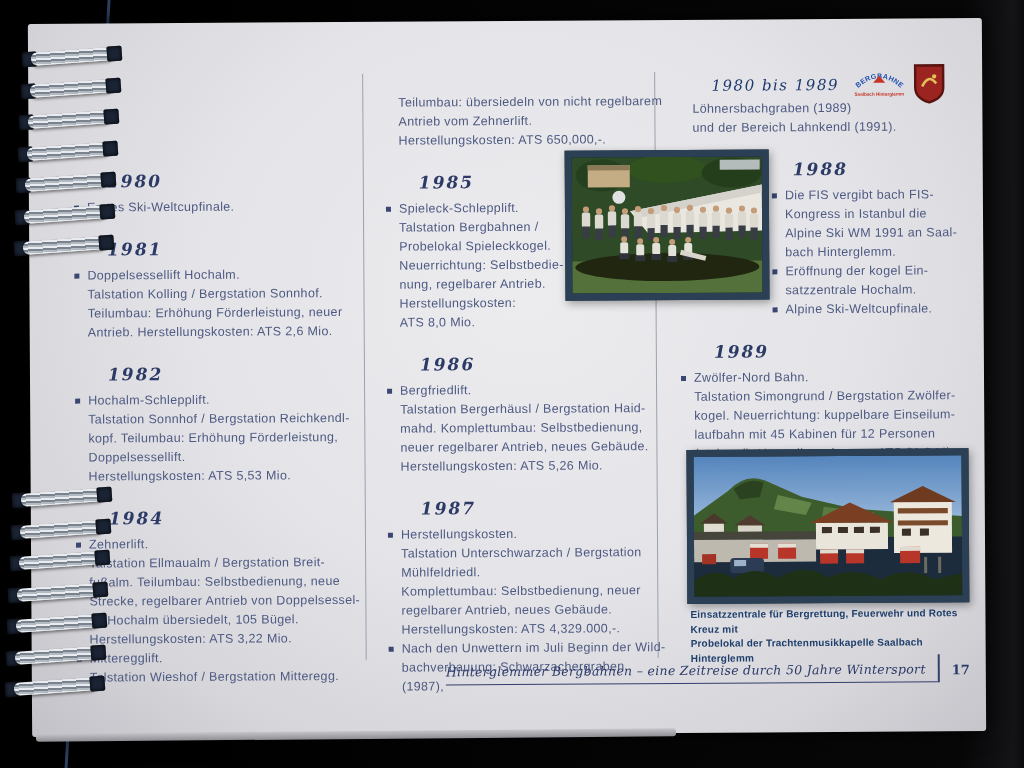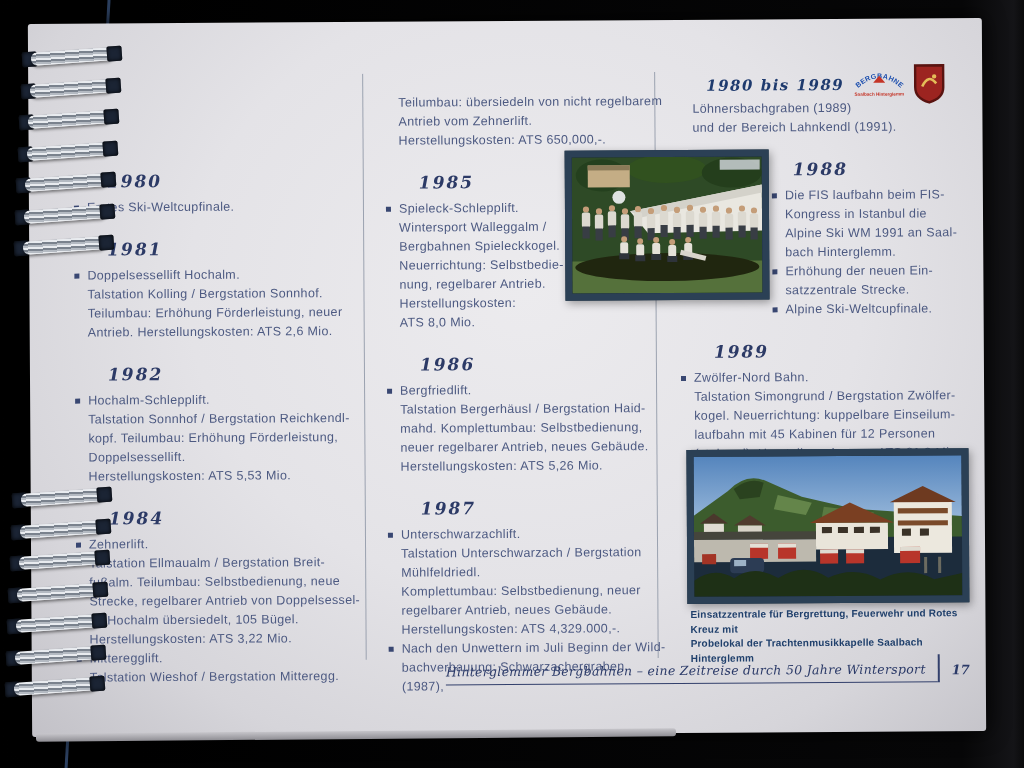--- a/index.html
+++ b/index.html
@@ -32,38 +32,38 @@
   .body-line{position:relative;padding-left:14px;font-size:12.5px;letter-spacing:.35px;
     line-height:19px;color:#4d5a82;}
   .bullet{position:absolute;left:1px;top:7px;width:5px;height:5px;background:#394772;}
   .year{font-family:"DejaVu Serif",serif;font-style:italic;font-size:17px;font-weight:bold;
     color:#2c3a66;letter-spacing:2px;margin:22px 0 7px 34px;}
   .col > .entry:first-child .year{margin-top:0;}
   .entry.indent{margin-left:92px;}
   .entry.indent .year{margin-left:22px;}
   
   #decade-title{position:absolute;left:672px;top:57px;width:150px;text-align:center;
-    font-family:"DejaVu Serif",serif;font-style:italic;font-weight:bold;font-size:15px;
+    font-family:"DejaVu Serif",serif;font-style:italic;font-weight:normal;font-size:15px;
     letter-spacing:1.5px;color:#1e3a6e;}
   #logo-bergbahnen{position:absolute;left:824px;top:46px;width:54px;height:38px;}
   #logo-crest{position:absolute;left:884px;top:44px;width:34px;height:42px;}
   
   .photo-frame{position:absolute;border:7px solid #2b4055;background:#1c2c3c;
     box-shadow:2px 3px 8px rgba(0,0,0,.35);}
   #photo1{left:536px;top:130px;width:190px;height:136px;}
   #photo2{left:656px;top:430px;width:268px;height:140px;}
   .photo-frame svg{display:block;width:100%;height:100%;}
   #photo2-caption{position:absolute;left:659px;top:588px;width:290px;
     font-size:10px;font-weight:bold;color:#20406c;line-height:14.5px;letter-spacing:.2px;}
   
   #footer{position:absolute;right:16px;top:636px;display:flex;align-items:flex-end;}
   #footer .ftext{font-family:"DejaVu Serif",serif;font-style:italic;font-size:12.5px;
     color:#2b3a68;border-bottom:1.5px solid #33406c;padding:0 12px 5px 0;letter-spacing:.3px;}
   #footer .fbar{width:2px;height:28px;background:#33406c;}
-  #footer .fnum{font-family:"DejaVu Serif",serif;font-style:italic;font-weight:bold;
+  #footer .fnum{font-family:"DejaVu Serif",serif;font-weight:bold;
     font-size:13px;color:#2b3a68;padding:0 0 5px 12px;}
 </style>
 </head>
 <body>
 
 <div id="scene">
 
   <div id="cover-edge"></div>
 
   <div id="book-page">
@@ -126,58 +126,58 @@
           <div class="body-line"><span>Talstation Wieshof / Bergstation Mitteregg.</span></div>
         </div>
       </div>
     <div id="col-middle" class="col">
         <div class="body-line">Teilumbau: übersiedeln von nicht regelbarem</div>
         <div class="body-line">Antrieb vom Zehnerlift.</div>
         <div class="body-line">Herstellungskosten: ATS 650,000,-.</div>
         <div class="entry">
           <div class="year">1985</div>
           <div class="body-line"><span class="bullet"></span><span>Spieleck-Schlepplift.</span></div>
-          <div class="body-line"><span>Wintersport Walleggalm /</span></div>
-          <div class="body-line"><span>Bergbahnen Spieleckkogel.</span></div>
+          <div class="body-line"><span>Talstation Bergbahnen /</span></div>
+          <div class="body-line"><span>Probelokal Spieleckkogel.</span></div>
           <div class="body-line"><span>Neuerrichtung: Selbstbedie-</span></div>
           <div class="body-line"><span>nung, regelbarer Antrieb.</span></div>
           <div class="body-line"><span>Herstellungskosten:</span></div>
           <div class="body-line"><span>ATS 8,0 Mio.</span></div>
         </div>
         <div class="entry">
           <div class="year">1986</div>
           <div class="body-line"><span class="bullet"></span><span>Bergfriedlift.</span></div>
           <div class="body-line"><span>Talstation Bergerhäusl / Bergstation Haid-</span></div>
           <div class="body-line"><span>mahd. Komplettumbau: Selbstbedienung,</span></div>
           <div class="body-line"><span>neuer regelbarer Antrieb, neues Gebäude.</span></div>
           <div class="body-line"><span>Herstellungskosten: ATS 5,26 Mio.</span></div>
         </div>
         <div class="entry">
           <div class="year">1987</div>
-          <div class="body-line"><span class="bullet"></span><span>Unterschwarzachlift.</span></div>
+          <div class="body-line"><span class="bullet"></span><span>Herstellungskosten.</span></div>
           <div class="body-line"><span>Talstation Unterschwarzach / Bergstation</span></div>
           <div class="body-line"><span>Mühlfeldriedl.</span></div>
           <div class="body-line"><span>Komplettumbau: Selbstbedienung, neuer</span></div>
           <div class="body-line"><span>regelbarer Antrieb, neues Gebäude.</span></div>
           <div class="body-line"><span>Herstellungskosten: ATS 4,329.000,-.</span></div>
           <div class="body-line"><span class="bullet"></span><span>Nach den Unwettern im Juli Beginn der Wild-</span></div>
           <div class="body-line"><span>bachverbauung: Schwarzachergraben (1987),</span></div>
         </div>
       </div>
     <div id="col-right" class="col">
         <div class="body-line">Löhnersbachgraben (1989)</div>
         <div class="body-line">und der Bereich Lahnkendl (1991).</div>
         <div class="entry indent">
           <div class="year">1988</div>
-          <div class="body-line"><span class="bullet"></span><span>Die FIS laufbahn beim FIS-</span></div>
+          <div class="body-line"><span class="bullet"></span><span>Die FIS vergibt bach FIS-</span></div>
           <div class="body-line"><span>Kongress in Istanbul die</span></div>
           <div class="body-line"><span>Alpine Ski WM 1991 an Saal-</span></div>
           <div class="body-line"><span>bach Hinterglemm.</span></div>
-          <div class="body-line"><span class="bullet"></span><span>Erhöhung der neuen Ein-</span></div>
-          <div class="body-line"><span>satzzentrale Strecke.</span></div>
+          <div class="body-line"><span class="bullet"></span><span>Eröffnung der kogel Ein-</span></div>
+          <div class="body-line"><span>satzzentrale Hochalm.</span></div>
           <div class="body-line"><span class="bullet"></span><span>Alpine Ski-Weltcupfinale.</span></div>
         </div>
         <div class="entry">
           <div class="year">1989</div>
           <div class="body-line"><span class="bullet"></span><span>Zwölfer-Nord Bahn.</span></div>
           <div class="body-line"><span>Talstation Simongrund / Bergstation Zwölfer-</span></div>
           <div class="body-line"><span>kogel. Neuerrichtung: kuppelbare Einseilum-</span></div>
           <div class="body-line"><span>laufbahn mit 45 Kabinen für 12 Personen</span></div>
           <div class="body-line"><span>(stehend). Herstellungskosten: ATS 81,3 Mio.</span></div>
         </div>

